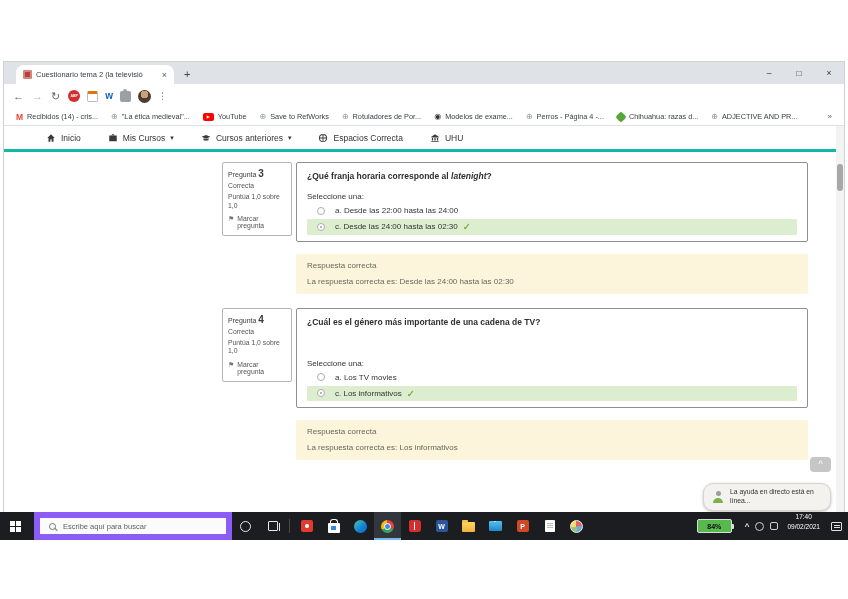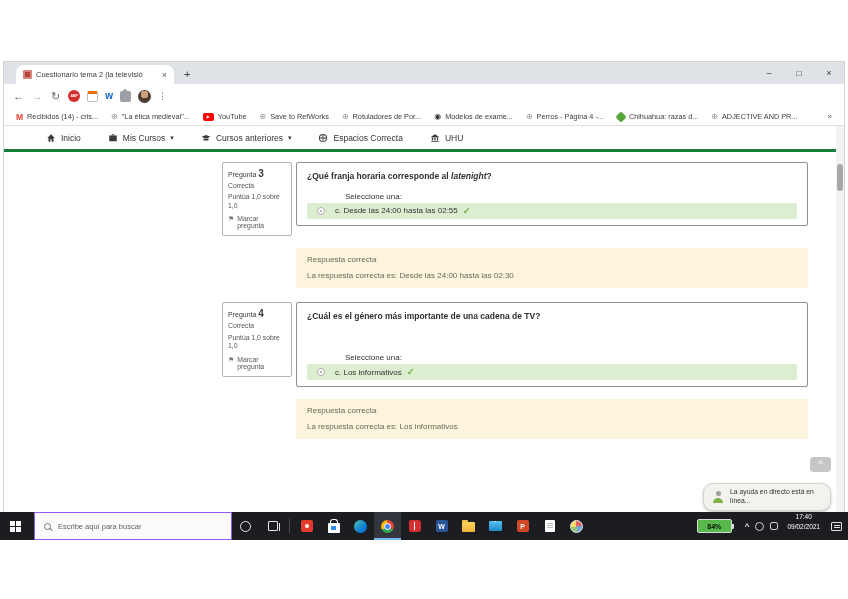--- a/index.html
+++ b/index.html
@@ -39,39 +39,39 @@
   .bm { display:flex; align-items:center; gap:4px; white-space:nowrap; }
   .bm-gmail { color:#ea4335; font-weight:bold; font-size:8.5px; }
   .bm-globe { color:#8a8f94; font-size:8px; line-height:1; }
   .bm-yt { width:11px; height:8px; background:#f00; border-radius:2px; color:#fff; font-size:4px; display:flex; align-items:center; justify-content:center; }
   .bm-target { color:#333; font-size:8px; line-height:1; }
   .bm-paw { width:8px; height:8px; background:#57a639; transform:rotate(45deg); border-radius:2px; }
   .bm-more { color:#5f6368; font-size:8px; margin-left:auto; }
 
   
   .page { position:relative; height:386px; background:#fff; overflow:hidden; }
-  .moodle-nav { height:26px; display:flex; align-items:center; padding:0 42px; gap:27px; font-size:8.5px; color:#333; border-bottom:3px solid #15803d; background:#fff; }
+  .moodle-nav { height:26px; display:flex; align-items:center; padding:0 42px; gap:27px; font-size:8.5px; color:#333; border-bottom:3px solid #14b8a6; background:#fff; }
   .nav-item { display:flex; align-items:center; gap:5px; white-space:nowrap; }
   .nav-item svg { width:10px; height:10px; fill:#3a3a3a; flex:none; }
   .caret { font-size:7px; color:#3a3a3a; }
 
   .content { height:357px; overflow:hidden; padding:10px 36px 0 218px; }
   .qrow { display:flex; align-items:flex-start; margin-bottom:12px; }
   .qinfo { width:70px; flex:none; border:1px solid #b5b5b5; border-radius:2px; padding:5px 5px 6px; font-size:6.8px; color:#555; margin-right:4px; background:#fff; }
   .qinfo-head { color:#3b3b3b; }
   .qlabel { font-size:7px; }
   .qnum { font-size:10px; font-weight:bold; }
   .qinfo-line { margin-top:3px; line-height:1.25; }
   .qflag { margin-top:5px; display:flex; gap:3px; align-items:flex-start; color:#555; }
   .flag-glyph { color:#777; font-size:7px; }
 
   .qbox { flex:1; border:1px solid #8f8f8f; border-radius:2px; padding:8px 10px 6px; font-size:8px; color:#333; background:#fff; }
   .qtext { font-weight:bold; font-size:8.5px; color:#2f2f2f; }
   .qtext i { font-weight:bold;margin-top:11px; }
-  .select-label { margin-top:11px; margin-bottom:2px;margin-left:38px; }
+  .select-label { margin-top:11px; margin-bottom:2px; }
   .qbox.tall .select-label { margin-top:32px; }
   .opt { display:flex; align-items:center; padding:3px 4px 3px 10px; margin-top:1px; border-radius:1px; }
   .radio { width:8px; height:8px; border:1px solid #adadad; border-radius:50%; background:#fff; flex:none; margin-right:10px; position:relative; }
   .opt.sel { background:#dcedd0; }
   .opt.sel .radio::after { content:""; position:absolute; inset:2px; background:#9e9e9e; border-radius:50%; }
   .check { color:#76b041; font-weight:bold; font-size:9.5px; margin-left:5px; line-height:1; }
 
   .feedback { margin-left:74px; background:#fcf5dc; border-radius:2px; padding:7px 11px 8px; font-size:8px; color:#6a675c; margin-bottom:14px; }
   .fb-title { margin-bottom:7px; }
 
@@ -82,21 +82,21 @@
 
   .chatwidget { position:absolute; right:13px; bottom:1px; width:128px; height:28px; background:#f4f2ee; border:1px solid #d8d5cf; border-radius:10px; box-shadow:0 1px 3px rgba(0,0,0,.25); display:flex; align-items:center; gap:6px; padding:0 8px; font-size:6.8px; color:#333; line-height:1.3; }
   .ic-person { width:12px; height:12px; position:relative; flex:none; }
   .ic-person::before { content:""; position:absolute; top:0; left:3.5px; width:5px; height:5px; background:#9e9e9e; border-radius:50%; }
   .ic-person::after { content:""; position:absolute; bottom:0; left:1px; width:10px; height:5px; background:#7cb342; border-radius:5px 5px 0 0; }
 
   
   .taskbar { position:absolute; left:0; top:512px; width:848px; height:28px; background:#1c1d21; display:flex; align-items:stretch; color:#fff; }
   .tb-start { width:34px; display:flex; align-items:center; justify-content:center; }
   .ic-win { width:5px; height:5px; background:#fdfdfd; box-shadow:6px 0 0 #fdfdfd, 0 6px 0 #fdfdfd, 6px 6px 0 #fdfdfd; margin:-5px 5px 0 -5px; }
-  .tb-search { width:198px; background:#fbfbfb; border:1px solid #8b5cf6; display:flex; align-items:center; gap:7px; padding:0 9px; color:#5f5f5f; font-size:7.5px; }
+  .tb-search { width:198px; background:#fbfbfb; border:6px solid #8b5cf6; display:flex; align-items:center; gap:7px; padding:0 9px; color:#5f5f5f; font-size:7.5px; }
   .ic-mag { width:7px; height:7px; border:1px solid #777; border-radius:50%; position:relative; flex:none; }
   .ic-mag::after { content:""; position:absolute; width:4px; height:1px; background:#777; transform:rotate(45deg); right:-3px; bottom:-1px; }
   .tb-btn { width:27px; display:flex; align-items:center; justify-content:center; }
   .ic-cortana { width:11px; height:11px; border:1.5px solid #e8e8e8; border-radius:50%; }
   .ic-taskview { width:10px; height:10px; border:1px solid #e8e8e8; border-radius:1px; position:relative; }
   .ic-taskview::after { content:""; position:absolute; right:-3px; top:1px; width:1px; height:8px; background:#e8e8e8; }
   .tb-sep { width:1px; background:#4a4a4a; margin:7px 3px; }
   .appbtn { width:27px; display:flex; align-items:center; justify-content:center; }
   .appbtn.active { background:#33363c; box-shadow:inset 0 -2px 0 #76b9ed; }
   .ic-red { width:12px; height:12px; background:#e23b2e; border-radius:2px; position:relative; }
@@ -253,23 +253,27 @@
             <div class="qinfo-line">Correcta</div>
             <div class="qinfo-line">Puntúa 1,0 sobre 1,0</div>
             <div class="qflag">
               <span class="flag-glyph">⚑</span>
               <span>Marcar pregunta</span>
             </div>
           </div>
           <div class="qbox">
             <div class="qtext"><span>¿Qué franja horaria corresponde al </span><i>latenight</i><span>?</span></div>
             <div class="select-label">Seleccione una:</div>
+            <div class="opt">
+              <span class="radio"></span>
+              <span>a. Desde las 22:00 hasta las 24:00</span>
+            </div>
             <div class="opt sel">
               <span class="radio"></span>
-              <span>c. Desde las 24:00 hasta las 02:55</span>
+              <span>c. Desde las 24:00 hasta las 02:30</span>
               <span class="check">✓</span>
             </div>
           </div>
         </div>
 
         <div class="feedback">
           <div class="fb-title">Respuesta correcta</div>
           <div>La respuesta correcta es: Desde las 24:00 hasta las 02:30</div>
         </div>
 
@@ -282,20 +286,24 @@
             <div class="qinfo-line">Correcta</div>
             <div class="qinfo-line">Puntúa 1,0 sobre 1,0</div>
             <div class="qflag">
               <span class="flag-glyph">⚑</span>
               <span>Marcar pregunta</span>
             </div>
           </div>
           <div class="qbox tall">
             <div class="qtext"><span>¿Cuál es el género más importante de una cadena de TV?</span><i></i><span></span></div>
             <div class="select-label">Seleccione una:</div>
+            <div class="opt">
+              <span class="radio"></span>
+              <span>a. Los TV movies</span>
+            </div>
             <div class="opt sel">
               <span class="radio"></span>
               <span>c. Los informativos</span>
               <span class="check">✓</span>
             </div>
           </div>
         </div>
 
         <div class="feedback">
           <div class="fb-title">Respuesta correcta</div>

